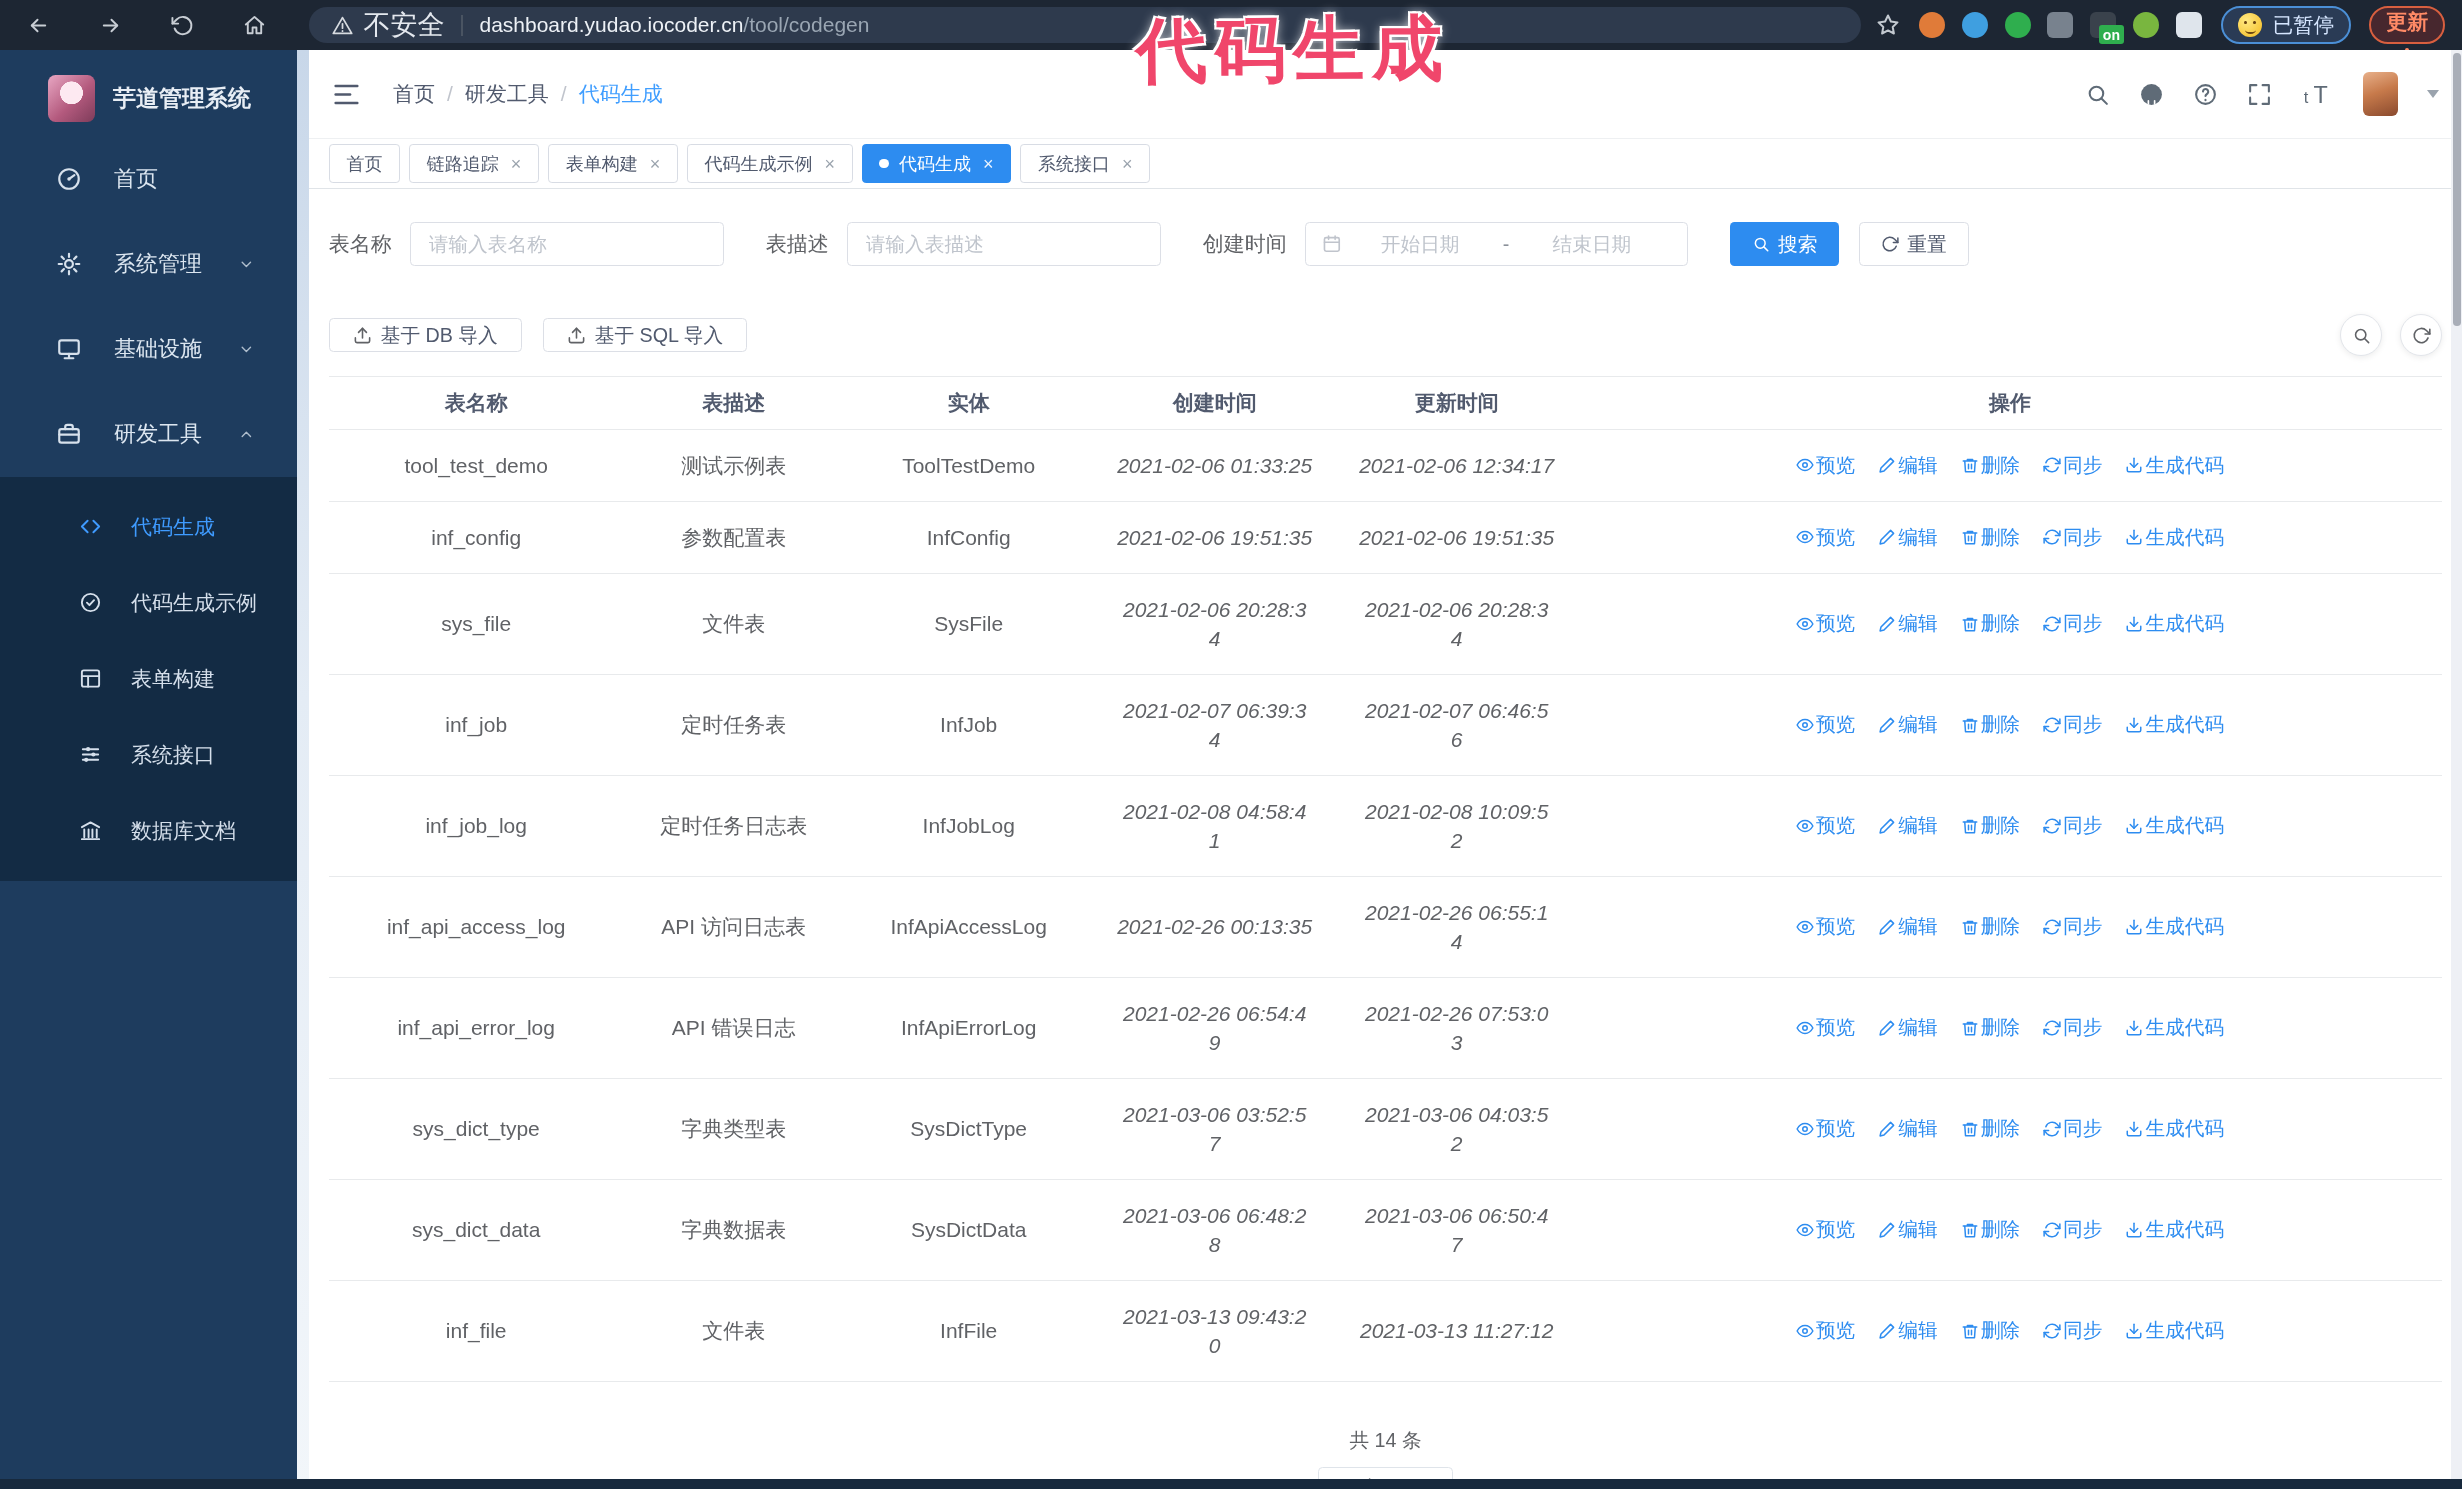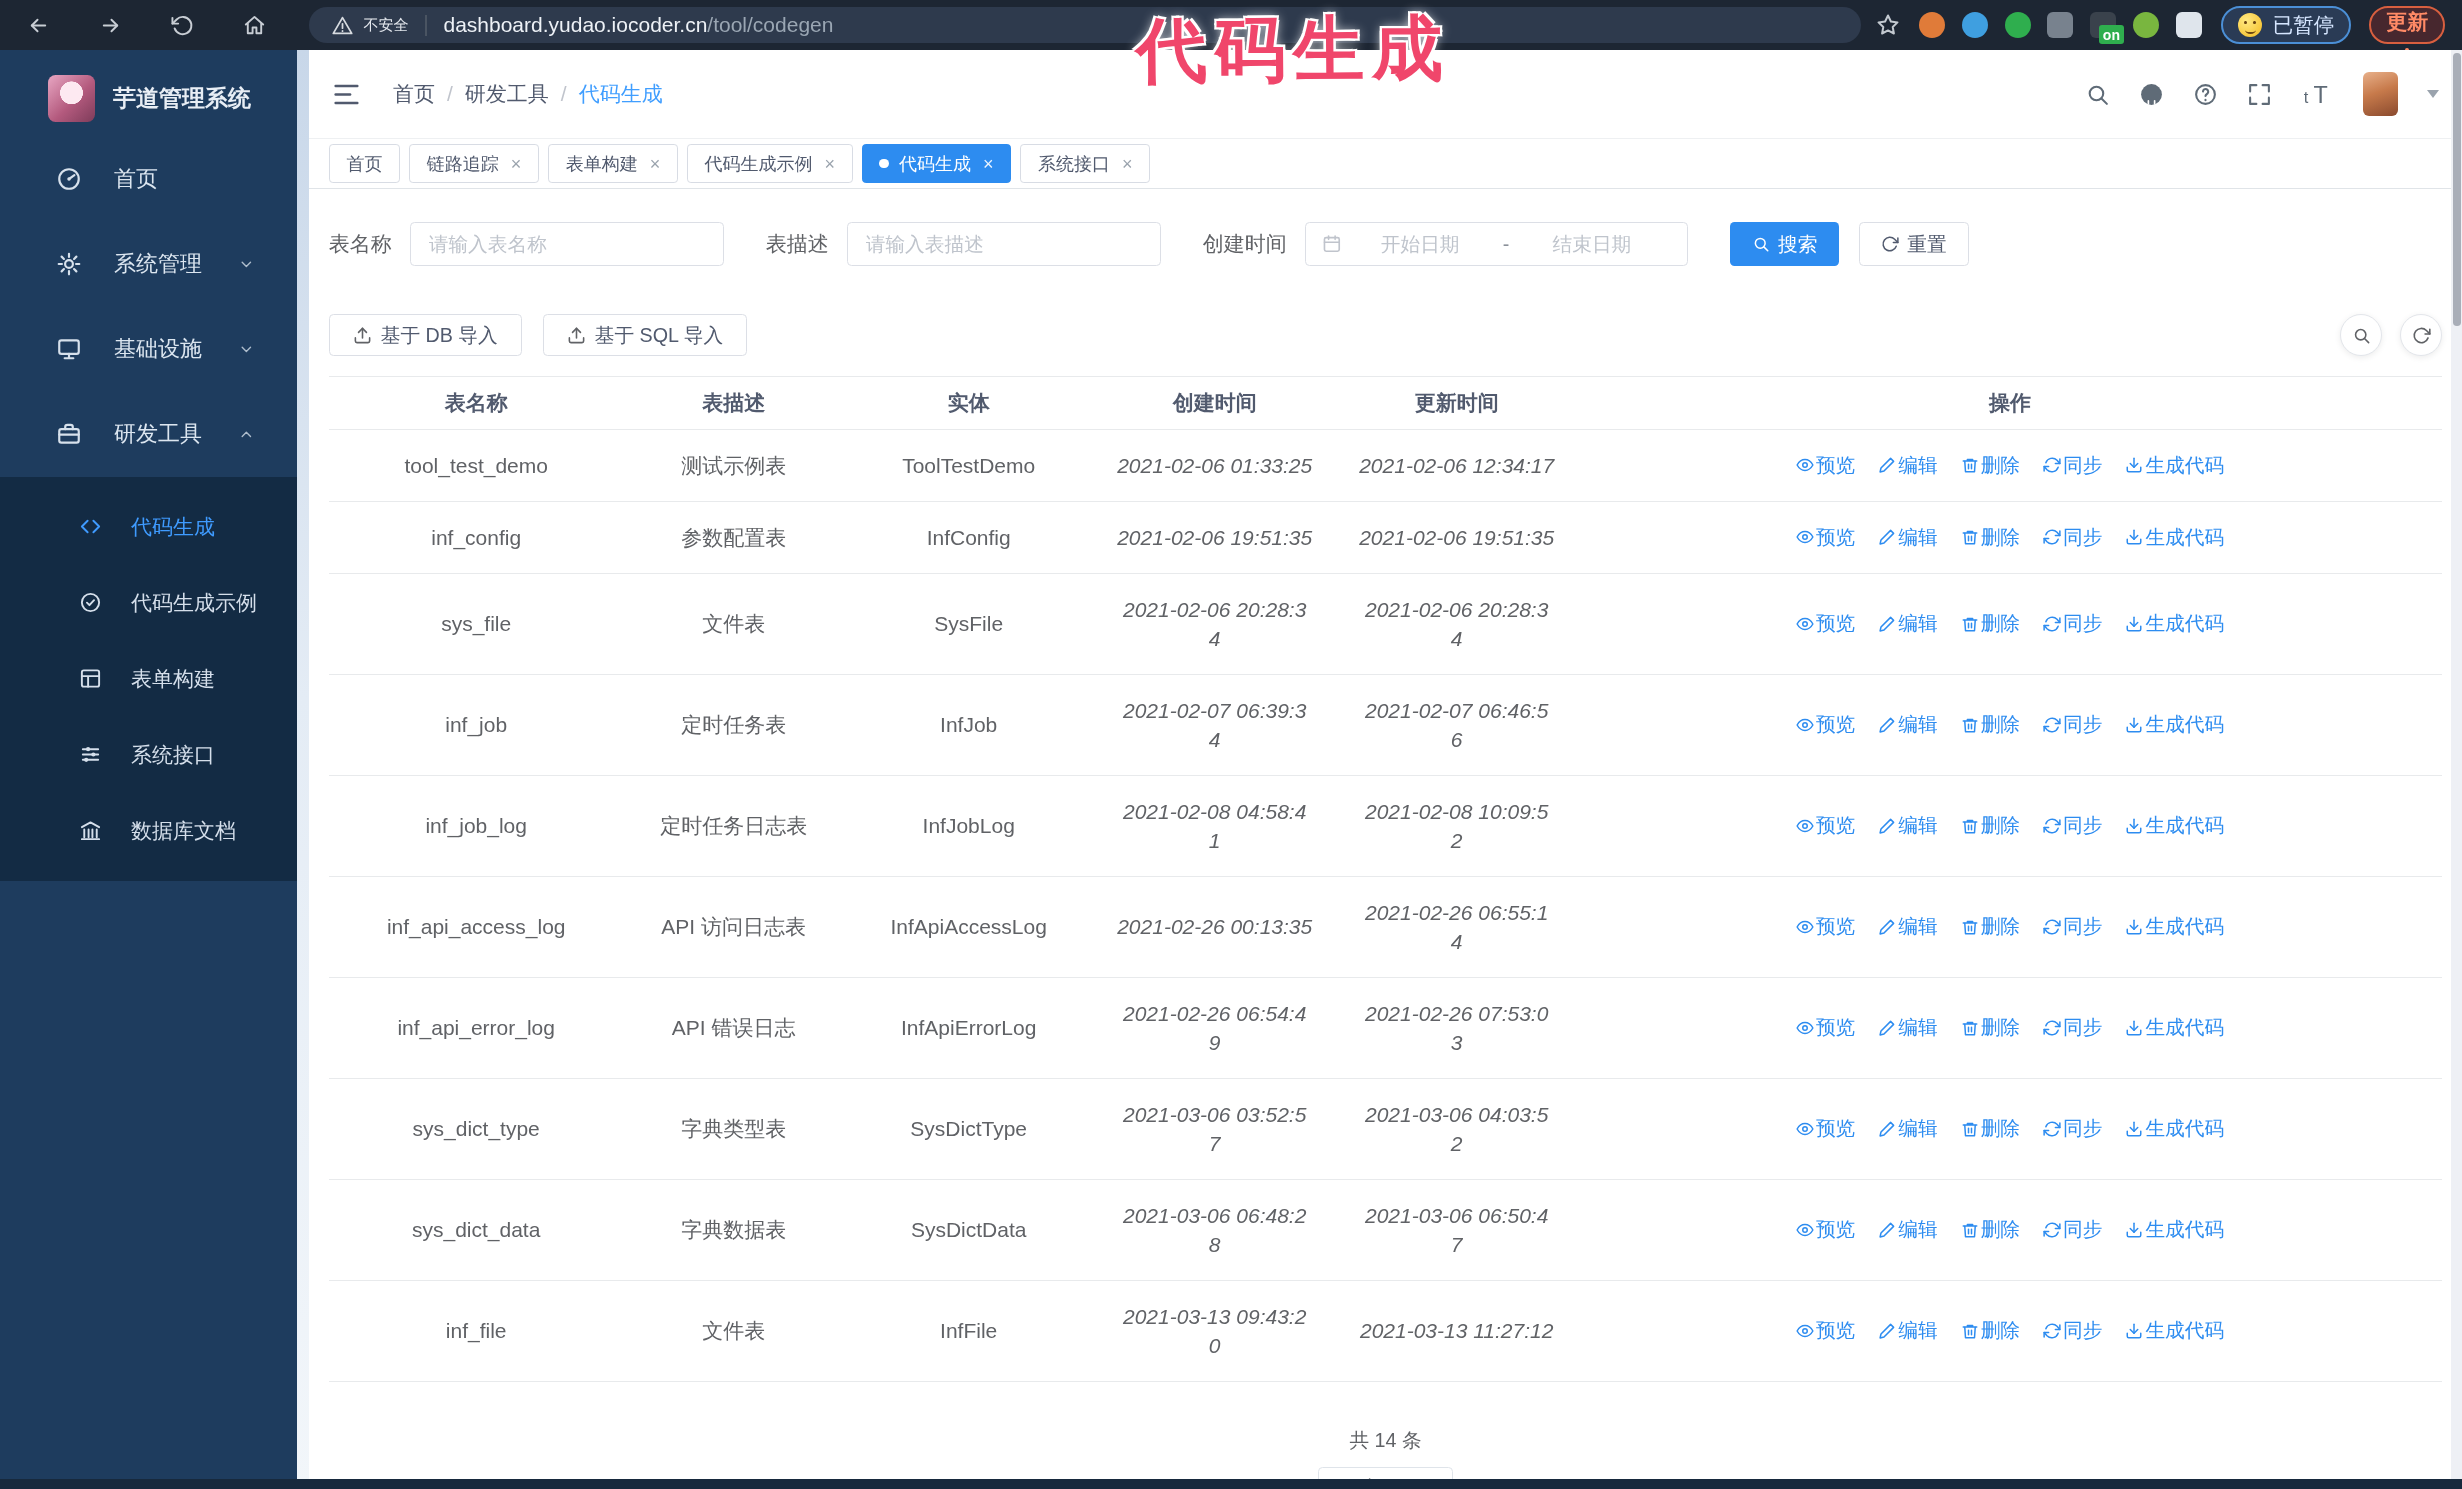--- a/index.html
+++ b/index.html
@@ -17,21 +17,21 @@
   body{font-family:"Liberation Sans","DejaVu Sans",sans-serif;background:#fff;position:relative;}
   .icn{display:inline-flex;align-items:center;justify-content:center;}
   .icn svg{width:1em;height:1em;fill:none;stroke:currentColor;stroke-width:2;stroke-linecap:round;stroke-linejoin:round;}
   .icn svg .fl{fill:currentColor;stroke:none;}
 
   
   .chrome{height:50px;background:var(--chrome-bg);display:flex;align-items:center;padding:0 16.7px 0 21px;gap:0;}
   .nav-btn{width:35px;height:35px;border-radius:7.6px;display:flex;align-items:center;justify-content:center;color:#c8cdd4;font-size:23px;margin-right:37px;flex:none;}
   .addr{flex:1;height:36px;background:#2e3a4d;border-radius:19.7px;display:flex;align-items:center;padding:0 23px;margin-right:15px;min-width:0;}
   .addr .warn{color:#d7dbe0;font-size:21px;margin-right:10.6px;}
-  .addr .sec{color:#e4e8ee;font-size:15px;}
+  .addr .sec{color:#e4e8ee;font-size:27px;}
   .addr .adiv{width:1.5px;height:21px;background:#4a5462;margin:0 16.7px;}
   .addr .dom{color:#edf1f6;font-size:21px;white-space:nowrap;}
   .addr .pth{color:#9aa6b3;font-size:21px;white-space:nowrap;}
   .star{color:#c3c9d0;font-size:24px;margin-right:19.7px;flex:none;}
   .exts{display:flex;align-items:center;gap:16.7px;margin-right:19.7px;flex:none;}
   .ext{width:26px;height:26px;position:relative;flex:none;}
   .ext .ext-badge{position:absolute;right:-7.6px;bottom:-6px;background:#2fae4e;color:#fff;font-size:14px;line-height:1;padding:2.3px 3.8px;border-radius:3px;font-weight:bold;}
   .pill{height:38px;border-radius:20.5px;display:flex;align-items:center;padding:0 15px;flex:none;}
   .pill-paused{border:2.3px solid #4b8fd6;background:#2a3b55;color:#d6e6ff;font-size:20.5px;gap:10.6px;margin-right:18px;}
   .face{width:24px;height:24px;border-radius:50%;background:radial-gradient(circle at 35% 32%,#ffe982,#f7c93e 70%,#eab32a);position:relative;flex:none;}
@@ -91,21 +91,21 @@
   .f-gap{width:42px;flex:none;}
   .daterange{height:44px;width:383px;border:0.8px solid #dcdfe6;border-radius:4.5px;display:flex;align-items:center;padding:0 16.7px;color:#bfc4cc;font-size:19.7px;}
   .daterange .icn{font-size:19.7px;color:#c0c4cc;flex:none;}
   .daterange .dr-ph{flex:1;text-align:center;}
   .daterange .dr-sep{color:#8a9099;padding:0 4.5px;}
   .btn{height:44px;border-radius:4.5px;display:inline-flex;align-items:center;justify-content:center;font-size:19.7px;gap:8.3px;cursor:pointer;border:0.8px solid transparent;white-space:nowrap;}
   .btn .icn{font-size:18px;}
   .btn-primary{background:var(--primary);color:#fff;padding:0 21px;margin-left:42px;}
   .btn-plain{background:#fff;border-color:#dcdfe6;color:#515a6e;padding:0 21px;margin-left:19.7px;}
   .btnrow{margin-top:48px;display:flex;align-items:center;}
-  .btn-import{height:42px;background:#fff;border:0.8px solid #dcdfe6;border-radius:4.5px;color:#515a6e;font-size:19.7px;display:inline-flex;align-items:center;gap:9px;padding:16px 23px;margin-right:21px;cursor:pointer;}
+  .btn-import{height:34px;background:#fff;border:0.8px solid #dcdfe6;border-radius:4.5px;color:#515a6e;font-size:19.7px;display:inline-flex;align-items:center;gap:9px;padding:16px 23px;margin-right:21px;cursor:pointer;}
   .btn-import .icn{font-size:19px;color:#606266;}
   .tools{margin-left:auto;display:flex;gap:18px;}
   .circle-btn{width:42px;height:42px;border-radius:50%;border:0.8px solid #e3e6eb;box-shadow:0 1.5px 6px rgba(0,0,0,.08);display:flex;align-items:center;justify-content:center;color:#606266;font-size:19px;background:#fff;cursor:pointer;}
 
   
   table{width:100%;border-collapse:collapse;margin-top:19.7px;table-layout:fixed;}
   thead th{font-size:21px;font-weight:bold;color:var(--txt-dark);padding:12px 6px;border-top:0.8px solid var(--border);border-bottom:0.8px solid var(--border);text-align:center;}
   tbody td{font-size:21px;color:var(--txt);padding:21px 6px;border-bottom:0.8px solid var(--border);text-align:center;line-height:29px;vertical-align:middle;}
   td.date{white-space:pre-line;font-style:italic;}
   .actions{display:flex;align-items:center;justify-content:center;gap:23px;flex-wrap:nowrap;}

